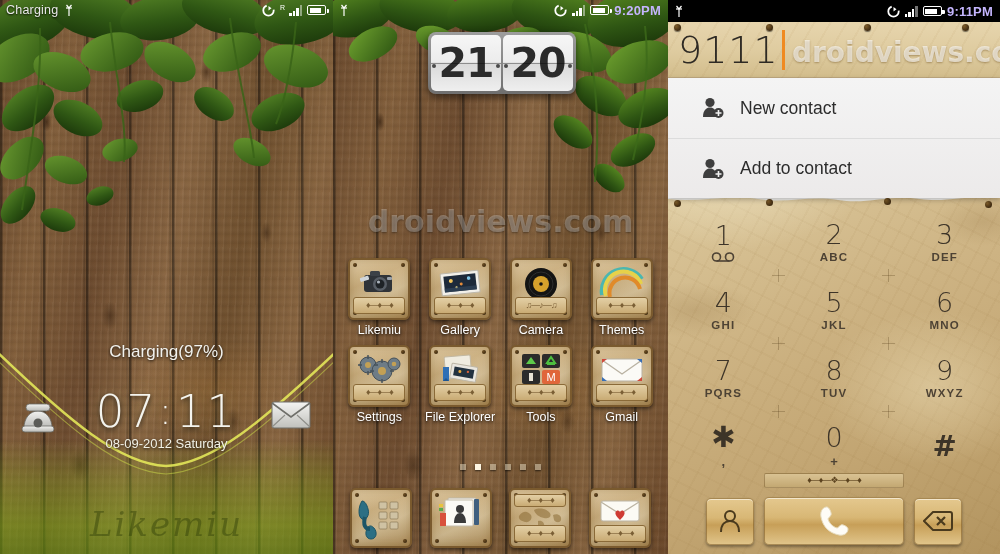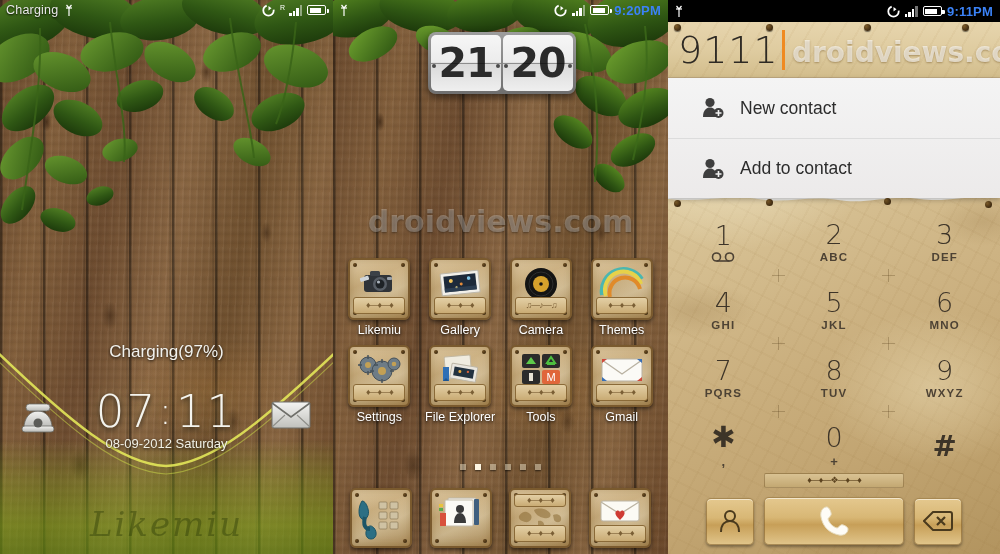--- a/index.html
+++ b/index.html
@@ -55,21 +55,21 @@
   
   .statusbar {
     position: absolute; top: 0; left: 0; right: 0; height: 20px;
     display: flex; align-items: center; z-index: 40;
     font-size: 12px; color: #fff;
   }
   .statusbar.opaque { background: #000; height: 22px; }
   .sb-left { display: flex; align-items: center; gap: 6px; padding-left: 6px; }
   .sb-right { margin-left: auto; display: flex; align-items: center; gap: 5px; padding-right: 7px; }
   .carrier { font-size: 12.5px; color: #e9e9e9; text-shadow: 0 1px 2px rgba(0,0,0,.9); letter-spacing: .2px; }
-  .sb-time { font-size: 13px; font-weight: bold; color: #3b82f6; letter-spacing: .2px; }
+  .sb-time { font-size: 13px; font-weight: bold; color: #c4b5fd; letter-spacing: .2px; }
   .ico { display: inline-block; line-height: 0; }
 
   
   .bars { display: flex; align-items: flex-end; gap: 1px; height: 11px; }
   .bars i { display:block; width: 2.5px; background: #fff; }
   .bars i:nth-child(1){ height:3px; } .bars i:nth-child(2){ height:5px; }
   .bars i:nth-child(3){ height:8px; } .bars i:nth-child(4){ height:11px; background: rgba(255,255,255,.45);}
   .roam { font-size: 7px; color:#fff; margin-right:-1px; align-self:flex-start; line-height:7px; }
 
   

